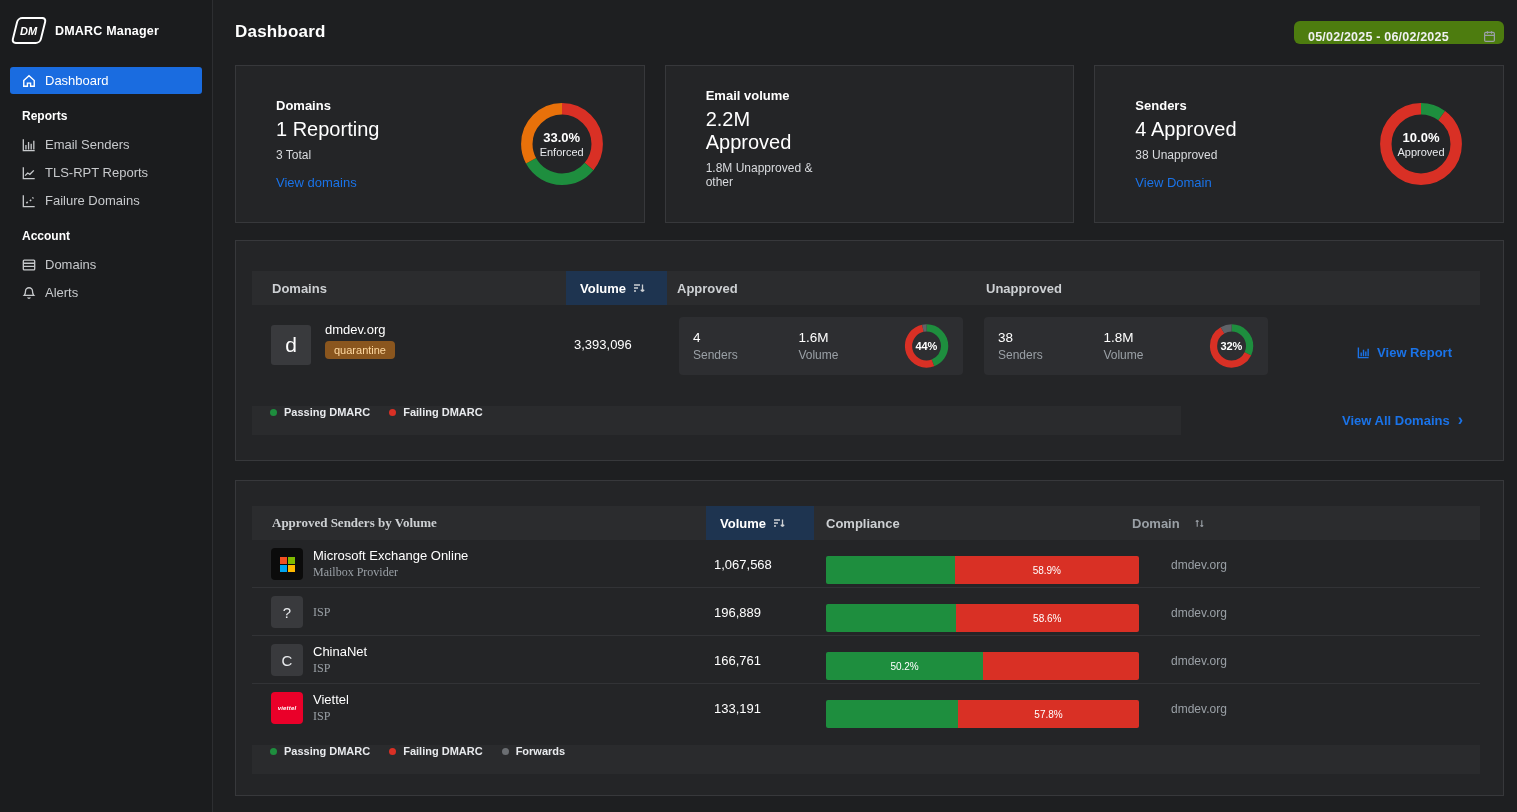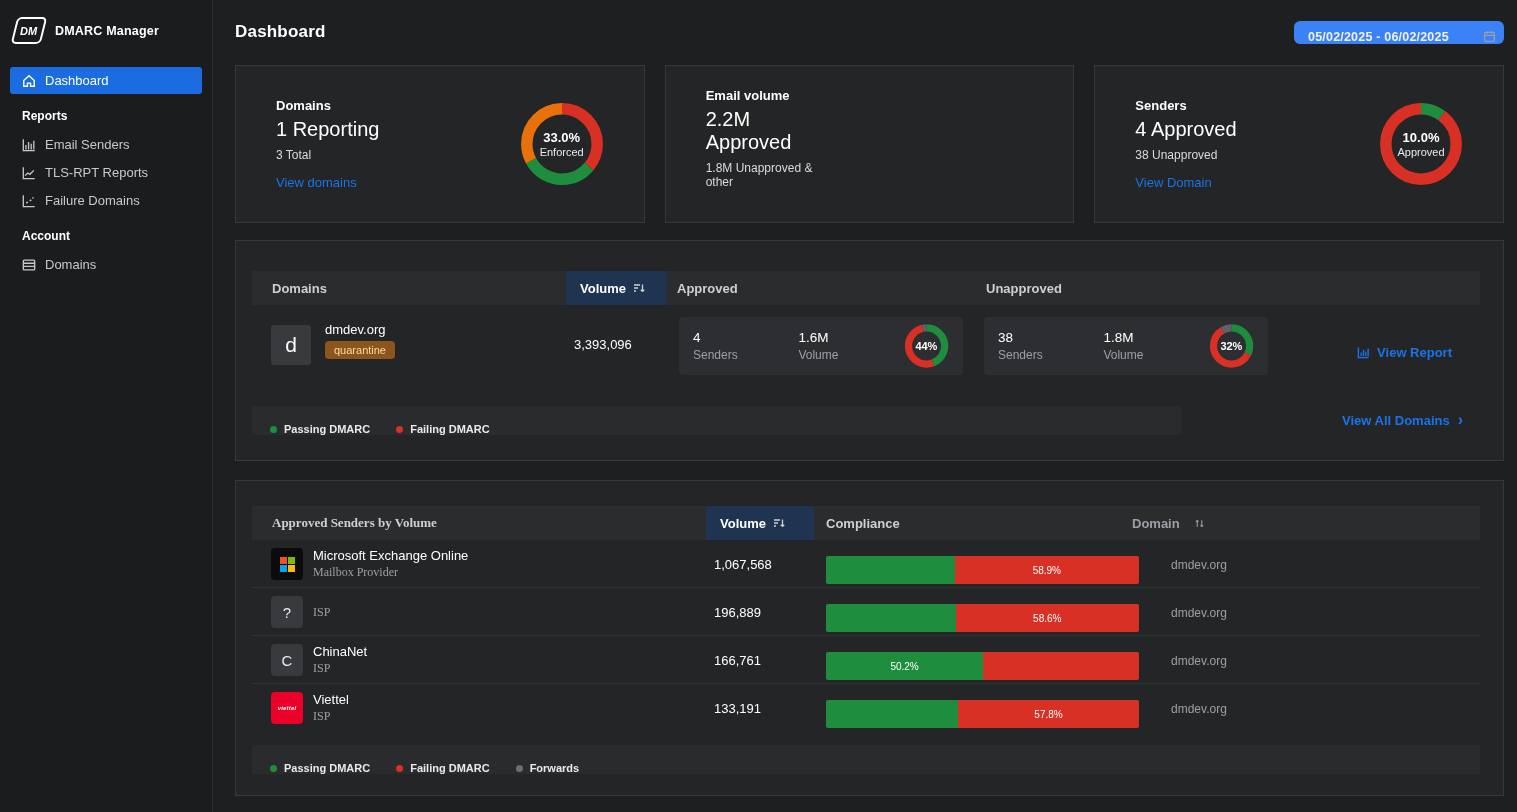--- a/index.html
+++ b/index.html
@@ -14,21 +14,21 @@
   .logo-mark span { transform:skewX(14deg); color:#fff; font-size:11px; font-weight:bold; font-style:italic; letter-spacing:.3px; }
   .app-name { color:#fff; font-size:12.5px; font-weight:bold; letter-spacing:.2px; }
   .nav { padding:8px 10px 0 10px; }
   .nav-item { display:flex; align-items:center; gap:9px; height:27px; padding:0 12px; border-radius:3px; color:#c7c9cc; font-size:13px; cursor:pointer; margin-bottom:1px; }
   .nav-item svg { flex:0 0 auto; }
   .nav-item.active { background:#1a6ce0; color:#fff; font-weight:500; }
   .nav-heading { color:#fff; font-size:12px; font-weight:bold; padding:14px 12px 8px 12px; }
 
   
   .page-title { position:absolute; left:235px; top:22px; color:#fff; font-size:17px; font-weight:bold; letter-spacing:.2px; }
-  .date-picker { position:absolute; right:13px; top:21px; width:210px; height:23px; background:#3b82f6; border-radius:6px; display:flex; align-items:center; justify-content:space-between; padding:8px 8px 0 14px; cursor:pointer; }
+  .date-picker { position:absolute; right:13px; top:21px; width:210px; height:23px; background:#4d7c0f; border-radius:6px; display:flex; align-items:center; justify-content:space-between; padding:8px 8px 0 14px; cursor:pointer; }
   .date-picker .dp-text { color:#f0f1f2; font-size:12.5px; font-weight:600; letter-spacing:.2px; }
 
   
   .cards { position:absolute; left:235px; top:65px; width:1269px; display:flex; gap:20px; }
   .card { flex:1; height:158px; background:#242527; border:1px solid #37383b; display:flex; align-items:center; justify-content:space-between; padding:0 24px 0 40px; }
   .card-text .c-title { color:#fff; font-size:13px; font-weight:bold; margin-bottom:5px; }
   .card-text .c-primary { color:#fff; font-size:20px; font-weight:400; margin-bottom:7px; }
   .card-text .c-secondary { color:#d9dbde; font-size:12px; margin-bottom:11px; }
   .link { color:#1a73e8; font-size:13px; font-weight:500; cursor:pointer; text-decoration:none; }
 
@@ -59,21 +59,21 @@
   .d-row { position:absolute; left:16px; right:23px; top:64px; height:96px; }
   .avatar40 { position:absolute; left:19px; top:20px; width:40px; height:40px; background:#393a3d; border-radius:3px; display:flex; align-items:center; justify-content:center; color:#fff; font-size:21px; }
   .d-name { position:absolute; left:73px; top:17px; color:#fff; font-size:13px; font-weight:500; }
   .badge { position:absolute; left:73px; top:36px; background:#8a561e; color:#ffd9a0; font-size:11px; font-weight:500; padding:3px 9px; border-radius:4px; }
   .d-volume { position:absolute; left:322px; top:32px; color:#fff; font-size:13px; }
   .sub-card { position:absolute; top:12px; width:284px; height:58px; background:#2d2e31; border-radius:4px; display:flex; align-items:center; padding:0 14px; }
   .sub-card .stat { width:112px; }
   .stat .s-v { color:#fff; font-size:13.5px; margin-bottom:3px; }
   .stat .s-l { color:#9aa0a6; font-size:12px; }
   .view-report { position:absolute; right:28px; top:40px; display:flex; align-items:center; gap:7px; }
-  .legend-strip { position:absolute; height:29px; background:#2a2b2d; display:flex; align-items:flex-end; gap:26px; padding:0 18px; }
+  .legend-strip { position:absolute; height:29px; background:#2a2b2d; display:flex; align-items:flex-start; gap:19px; padding:0 18px; }
   .legend-item { display:flex; align-items:center; gap:7px; color:#e8eaed; font-size:11px; font-weight:bold; }
   .dot { width:7px; height:7px; border-radius:50%; }
   .view-all { position:absolute; right:40px; display:flex; align-items:center; gap:8px; color:#1a73e8; font-size:13px; font-weight:bold; cursor:pointer; }
   .chev { font-size:16px; line-height:1; }
 
   
   .s-rows { position:absolute; left:16px; right:23px; top:59px; }
   .s-row { position:relative; height:48px; border-bottom:1px solid #323336; }
   .s-row:last-child { border-bottom:none; }
   .avatar32 { position:absolute; left:19px; top:8px; width:32px; height:32px; border-radius:4px; background:#393a3d; display:flex; align-items:center; justify-content:center; color:#e8eaed; font-size:15px; font-weight:500; }
@@ -132,20 +132,27 @@
         <span>Failure Domains</span>
       </div>
       <div class="nav-heading">Account</div>
       <div class="nav-item">
         <svg width="14" height="14" viewBox="0 0 16 16" fill="none" stroke="#c7c9cc" stroke-width="1.5">
             <rect x="1.5" y="2.5" width="13" height="11" rx="1"></rect>
             <path d="M1.5 6h13M1.5 9.5h13"></path>
           </svg>
         <span>Domains</span>
       </div>
+      <div class="nav-item">
+        <svg width="14" height="14" viewBox="0 0 16 16" fill="none" stroke="#c7c9cc" stroke-width="1.5">
+            <path d="M8 2a4 4 0 0 1 4 4c0 3 .8 4 1.5 4.7H2.5C3.2 10 4 9 4 6a4 4 0 0 1 4-4z"></path>
+            <path d="M6.5 13a1.6 1.6 0 0 0 3 0"></path>
+          </svg>
+        <span>Alerts</span>
+      </div>
     </div>
   </div>
 
   <div class="page-title">Dashboard</div>
   <div class="date-picker">
     <span class="dp-text">05/02/2025 - 06/02/2025</span>
     <svg width="13" height="13" viewBox="0 0 16 16" fill="none" stroke="#9aa0a6" stroke-width="1.5">
         <rect x="2" y="3" width="12" height="11" rx="1.5"></rect>
         <path d="M2 6.5h12M5.5 1.5v3M10.5 1.5v3"></path>
       </svg>

